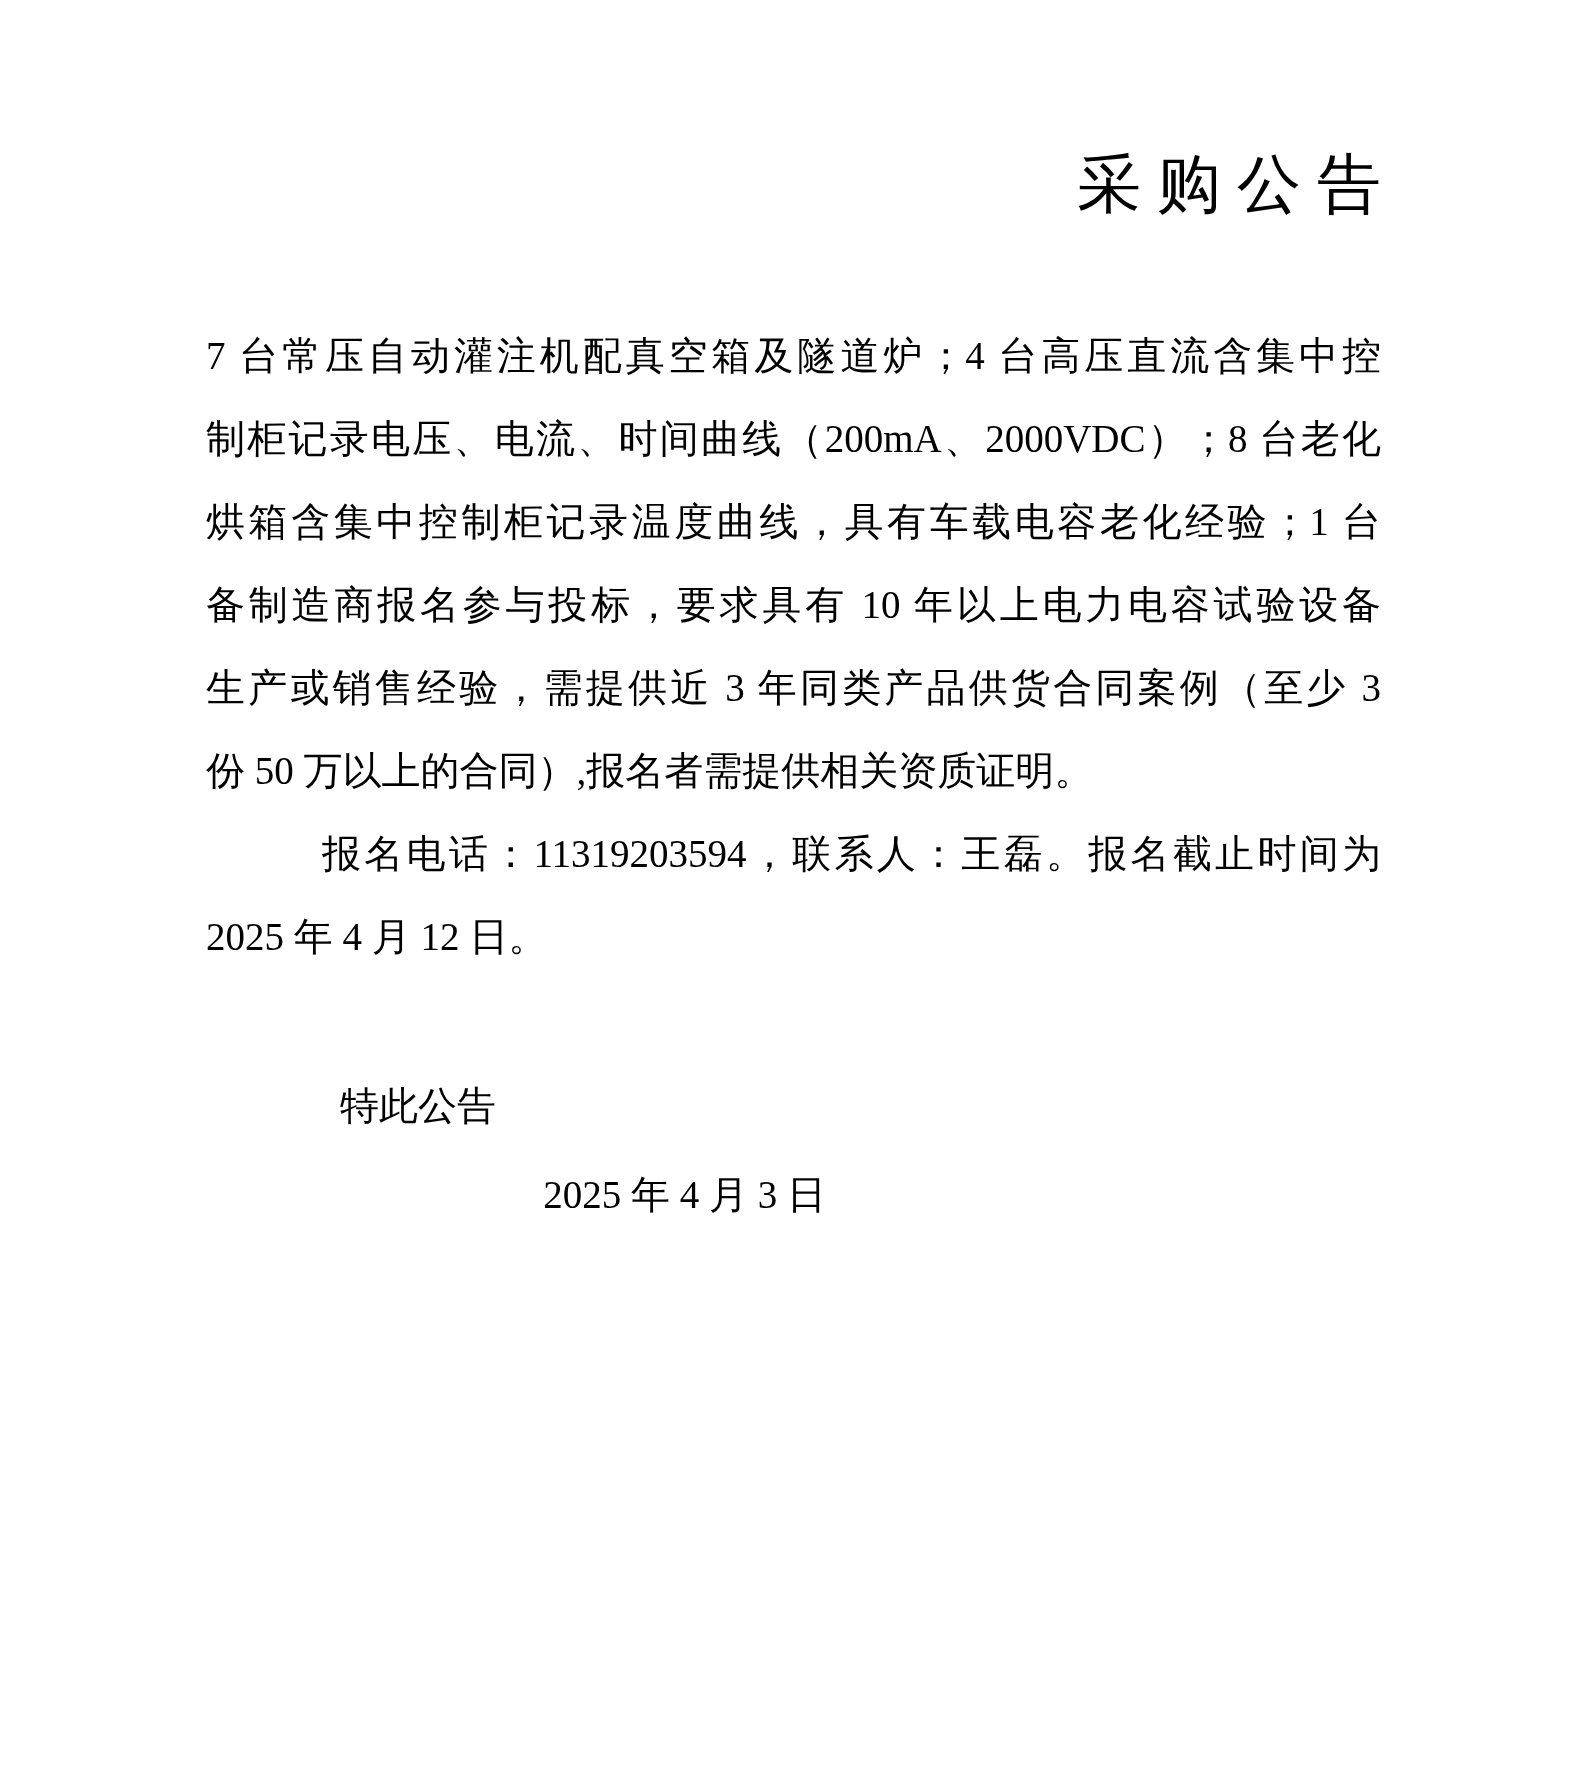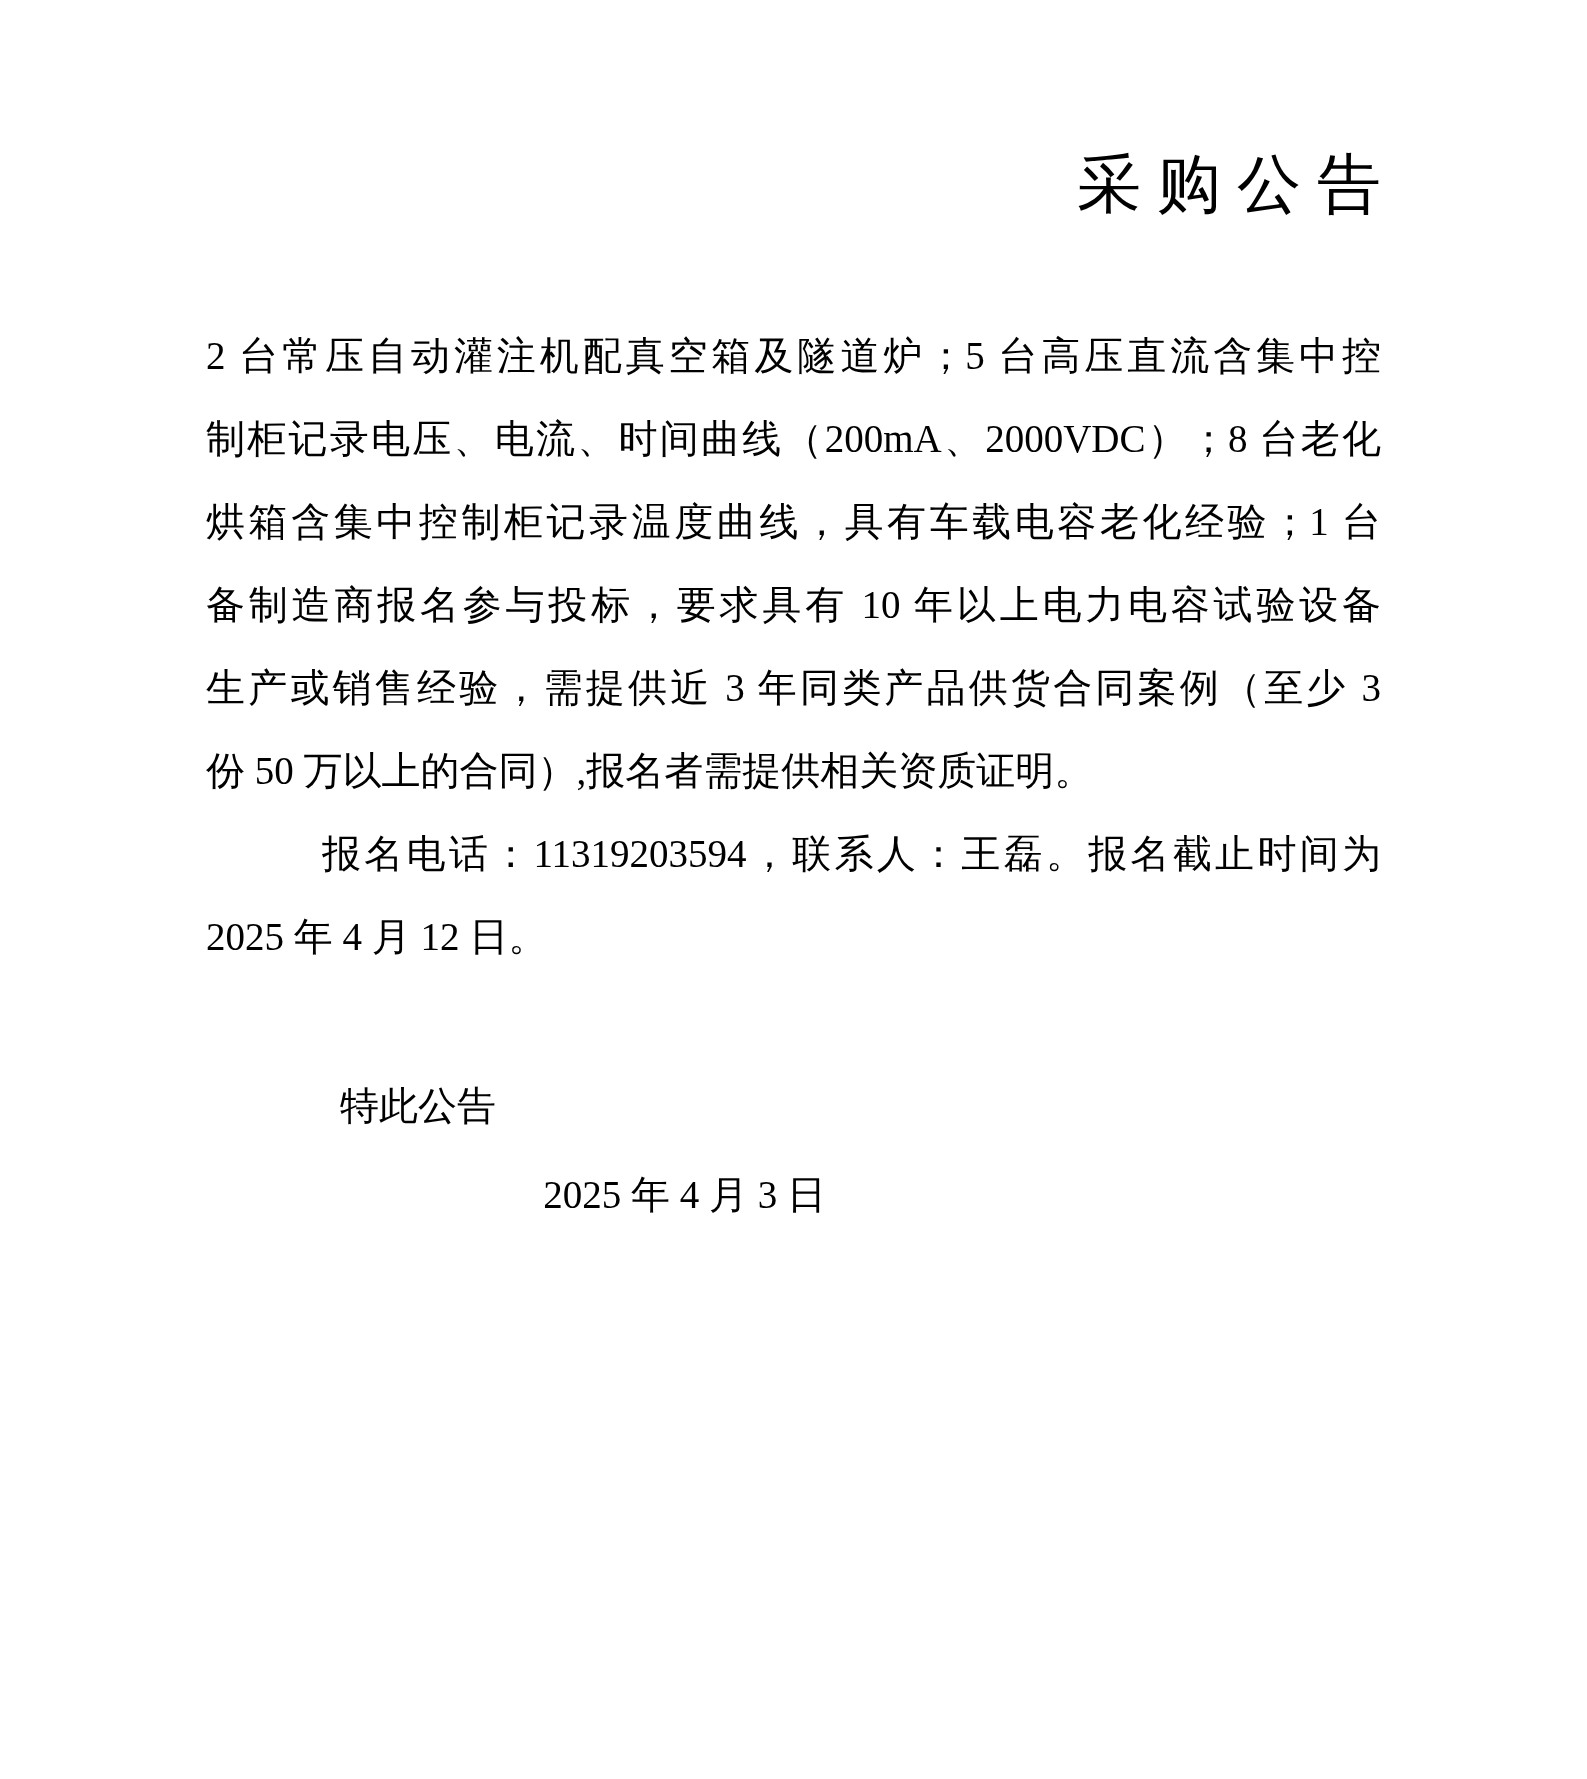--- a/index.html
+++ b/index.html
@@ -72,21 +72,21 @@
     padding-right: 218px;
   }
 </style>
 </head>
 <body>
 
 <div class="page">
   <div class="doc-title">采 购 公 告</div>
 
   <div class="body-lines" id="body-lines">
-      <div class="line">2 台常压自动灌注机配真空箱及隧道炉；5 台高压直流含集中控</div>
+      <div class="line">7 台常压自动灌注机配真空箱及隧道炉；4 台高压直流含集中控</div>
       <div class="line">制柜记录电压、电流、时间曲线（200mA、2000VDC）；8 台老化</div>
       <div class="line">烘箱含集中控制柜记录温度曲线，具有车载电容老化经验；1 台</div>
       <div class="line">备制造商报名参与投标，要求具有 10 年以上电力电容试验设备</div>
       <div class="line">生产或销售经验，需提供近 3 年同类产品供货合同案例（至少 3</div>
       <div class="line last">份 50 万以上的合同）,报名者需提供相关资质证明。</div>
       <div class="line first">报名电话：11319203594，联系人：王磊。报名截止时间为</div>
       <div class="line last">2025 年 4 月 12 日。</div>
     </div>
 
   <div class="closing">特此公告</div>

